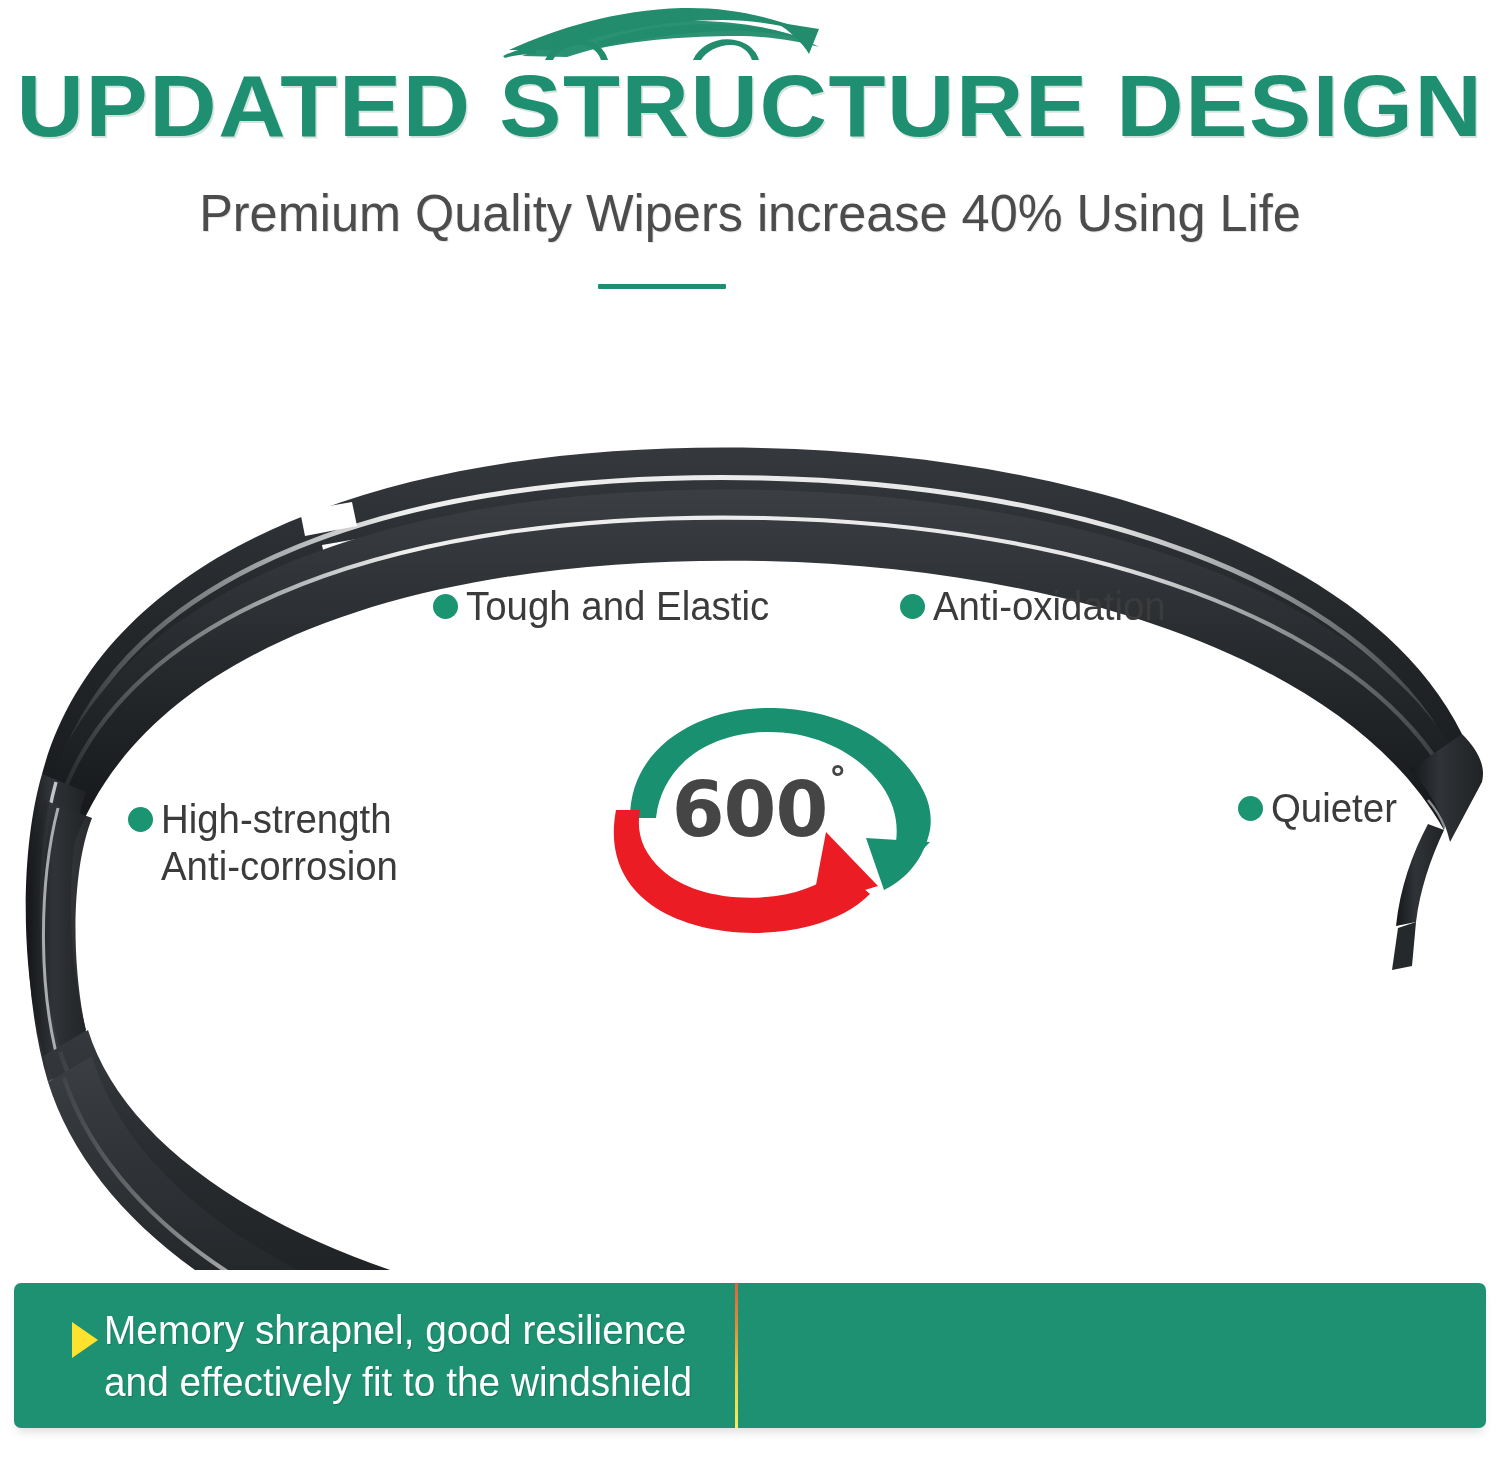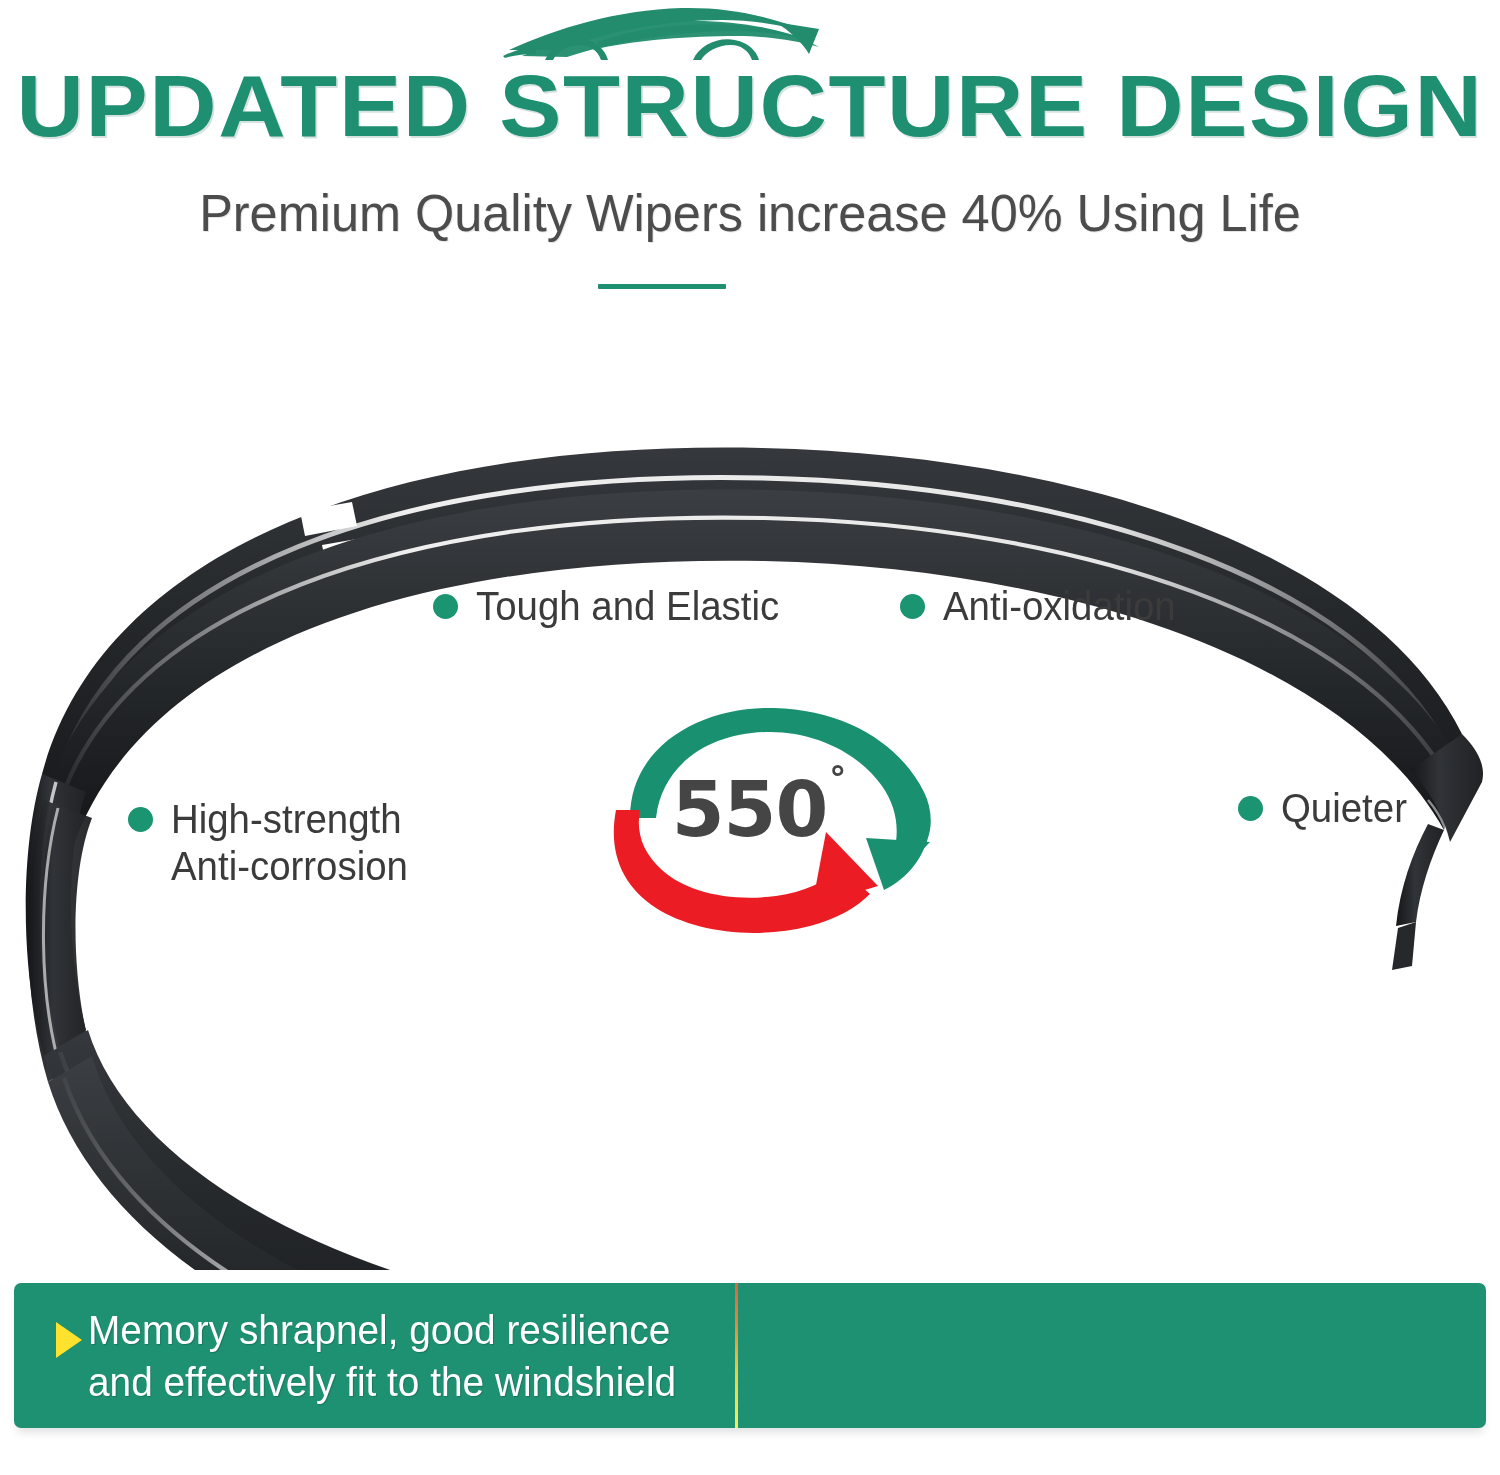--- a/index.html
+++ b/index.html
@@ -79,21 +79,21 @@
     width: 1500px;
     height: 940px;
   }
   .stage svg { display: block; }
 
   
   .callout {
     position: absolute;
     display: flex;
     align-items: flex-start;
-    gap: 18px;
+    gap: 8px;
     white-space: nowrap;
   }
   .callout .dot {
     width: 25px;
     height: 25px;
     border-radius: 50%;
     background: #1a9471;
     flex: 0 0 auto;
     margin-top: 11px;
   }
@@ -164,20 +164,21 @@
     box-shadow: 0 7px 10px -3px rgba(0,0,0,0.13);
     overflow: hidden;
   }
   .banner-panel {
     position: relative;
     flex: 1 1 50%;
     display: flex;
     align-items: center;
     padding: 0 0 0 42px;
     box-sizing: border-box;
+    margin-left: 16px;
   }
   .banner-divider {
     position: absolute;
     left: 735px;
     top: 1283px;
     width: 3px;
     height: 145px;
     background: linear-gradient(to bottom, #e0633c 0%, #dd8a3a 28%, #e8cf45 62%, #f0ef62 100%);
     z-index: 3;
   }
@@ -351,21 +352,21 @@
              C30,152 44,186 78,208
              C116,232 176,240 232,226
              C258,219 278,208 292,194
              L262,168
              C248,182 226,192 198,196
              C152,202 108,192 84,170
              C64,152 58,132 62,110 Z" fill="#ec1c24"></path>
     <path d="M248,132 L300,186 L234,206 Z" fill="#ec1c24"></path>
   </svg>
   <div class="label">
-    <span class="num">550</span>
+    <span class="num">600</span>
     <span class="deg">°</span>
   </div>
 </div>
 
 <div class="banner">
 
   <div class="banner-panel">
     <div class="arrow-marker"></div>
     <div class="banner-text">
       <span>Memory shrapnel, good resilience</span>

